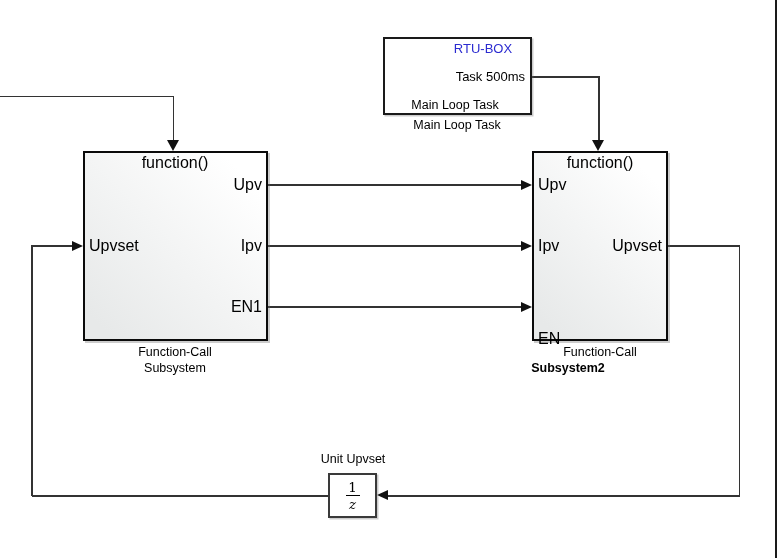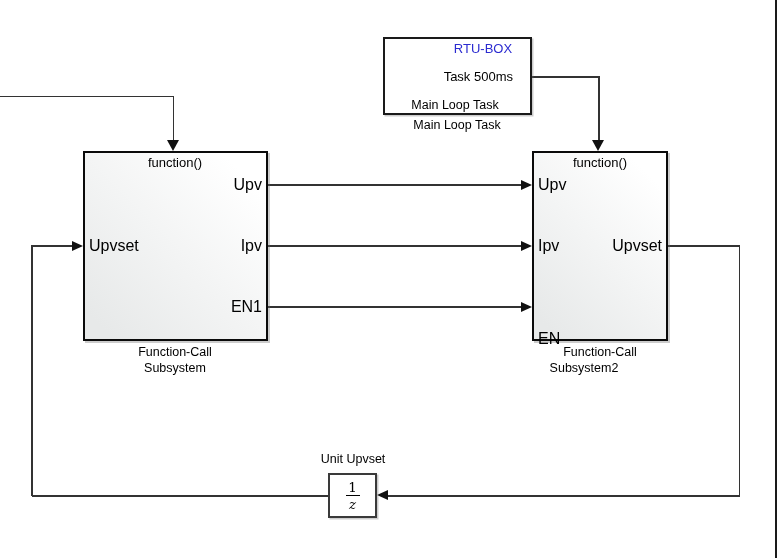--- a/index.html
+++ b/index.html
@@ -44,21 +44,21 @@
   .udelay {
     left: 328px; top: 473px; width: 49px; height: 45px;
     background: #ffffff;
     border: 2px solid #3a3a3a;
     box-shadow: 1.5px 1.5px 0 rgba(110,110,110,0.35);
     display: flex; align-items: center; justify-content: center;
   }
   
   .lbl { position: absolute; white-space: nowrap; font-size: 16px; line-height: 12px; }
   .ctr { transform: translateX(-50%); }
-  .fn { font-size: 13px; line-height: 12px; }
+  .fn { font-size: 16px; line-height: 12px; }
   .cap { font-size: 12.5px; line-height: 13px; }
   .rtu-title { font-size: 13px; line-height: 13px; color: var(--accent_blue); }
   .rtu-task { font-size: 13px; line-height: 13px; }
   .rtu-inner { font-size: 12.5px; line-height: 13px; }
   
   .frac { display: flex; flex-direction: column; align-items: center; font-family: "DejaVu Serif", serif; }
   .frac .num { font-size: 13.5px; line-height: 14px; }
   .frac .bar { width: 14px; height: 1.5px; background: #000; margin: 1px 0; }
   .frac .den { font-size: 13.5px; line-height: 14px; font-style: italic; }
   
@@ -93,41 +93,41 @@
 
   <div class="wire h" style="left:32px; top:495px; width:296px;"></div>
   <div class="wire v" style="left:31px; top:245.3px; height:251.2px;"></div>
   <div class="wire h" style="left:32px; top:245.3px; width:41px;"></div>
   <div class="arr arr-r" style="left:72px; top:240.5px;"></div>
 
   <div class="edge" style="left:775px; top:0; width:2px; height:558px;"></div>
 
   <div class="block rtu"></div>
   <div class="lbl rtu-title ctr" style="left:483px; top:42px;">RTU-BOX</div>
-  <div class="lbl rtu-task" style="right:265px; top:70px;">Task 500ms</div>
+  <div class="lbl rtu-task" style="right:253px; top:70px;">Task 500ms</div>
   <div class="lbl rtu-inner ctr" style="left:455px; top:99px;">Main Loop Task</div>
   <div class="lbl cap ctr" style="left:457px; top:119px;">Main Loop Task</div>
 
   <div class="block subsys ss1"></div>
   <div class="lbl fn ctr" style="left:175px; top:157px;">function()</div>
   <div class="lbl" style="left:89px; top:240px;">Upvset</div>
   <div class="lbl" style="right:516px; top:179px;">Upv</div>
   <div class="lbl" style="right:516px; top:240px;">Ipv</div>
   <div class="lbl" style="right:516px; top:301px;">EN1</div>
   <div class="lbl cap ctr" style="left:175px; top:346px;">Function-Call</div>
   <div class="lbl cap ctr" style="left:175px; top:362px;">Subsystem</div>
 
   <div class="block subsys ss2"></div>
   <div class="lbl fn ctr" style="left:600px; top:157px;">function()</div>
   <div class="lbl" style="left:538px; top:179px;">Upv</div>
   <div class="lbl" style="left:538px; top:240px;">Ipv</div>
   <div class="lbl" style="left:538px; top:301px;margin-top:32px;">EN</div>
   <div class="lbl" style="right:116px; top:240px;">Upvset</div>
   <div class="lbl cap ctr" style="left:600px; top:346px;">Function-Call</div>
-  <div class="lbl cap ctr" style="left:584px; top:362px;">Subsystem2</div>
+  <div class="lbl cap ctr" style="left:568px; top:362px;font-weight:bold;">Subsystem2</div>
 
   <div class="lbl cap ctr" style="left:353px; top:453px;">Unit Upvset</div>
   <div class="block udelay">
     <div class="frac">
       <span class="num">1</span>
       <span class="bar"></span>
       <span class="den">z</span>
     </div>
   </div>
 

